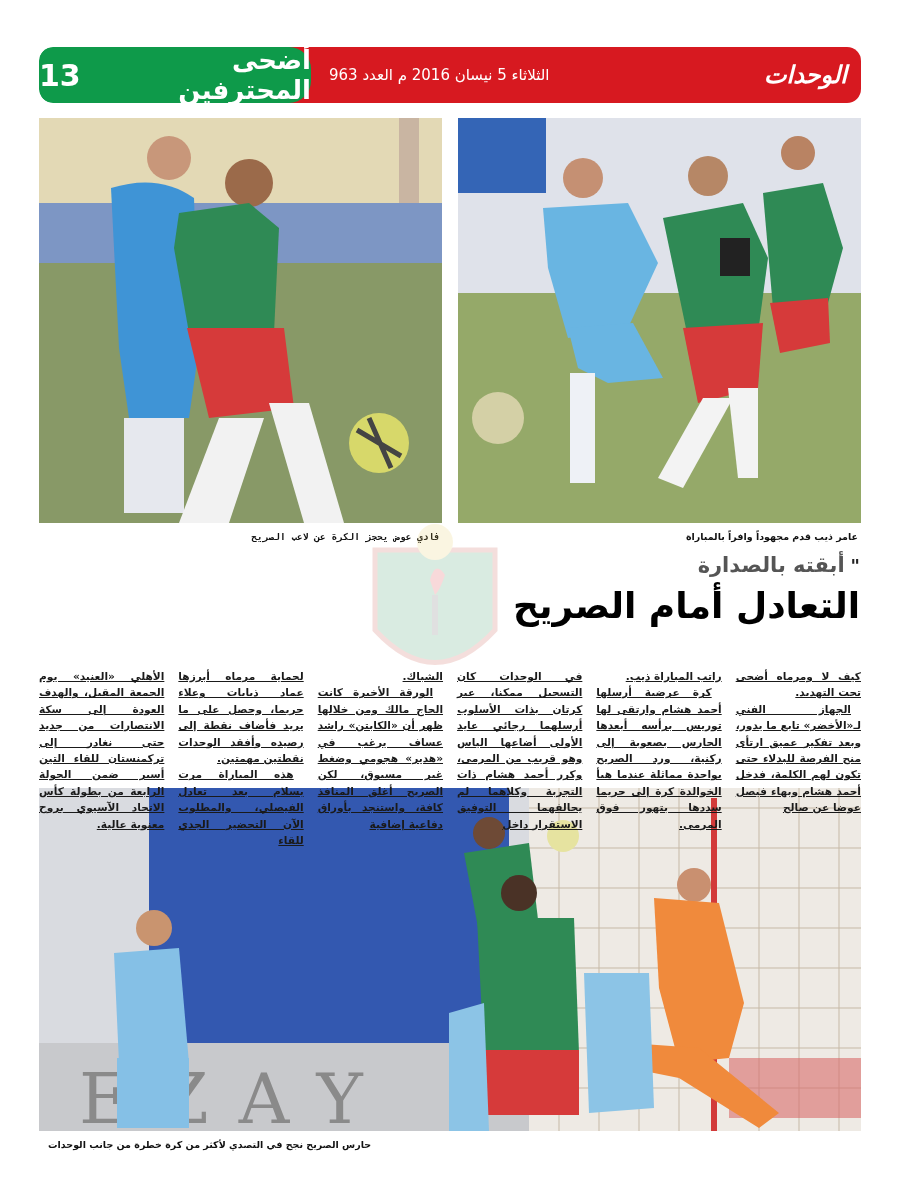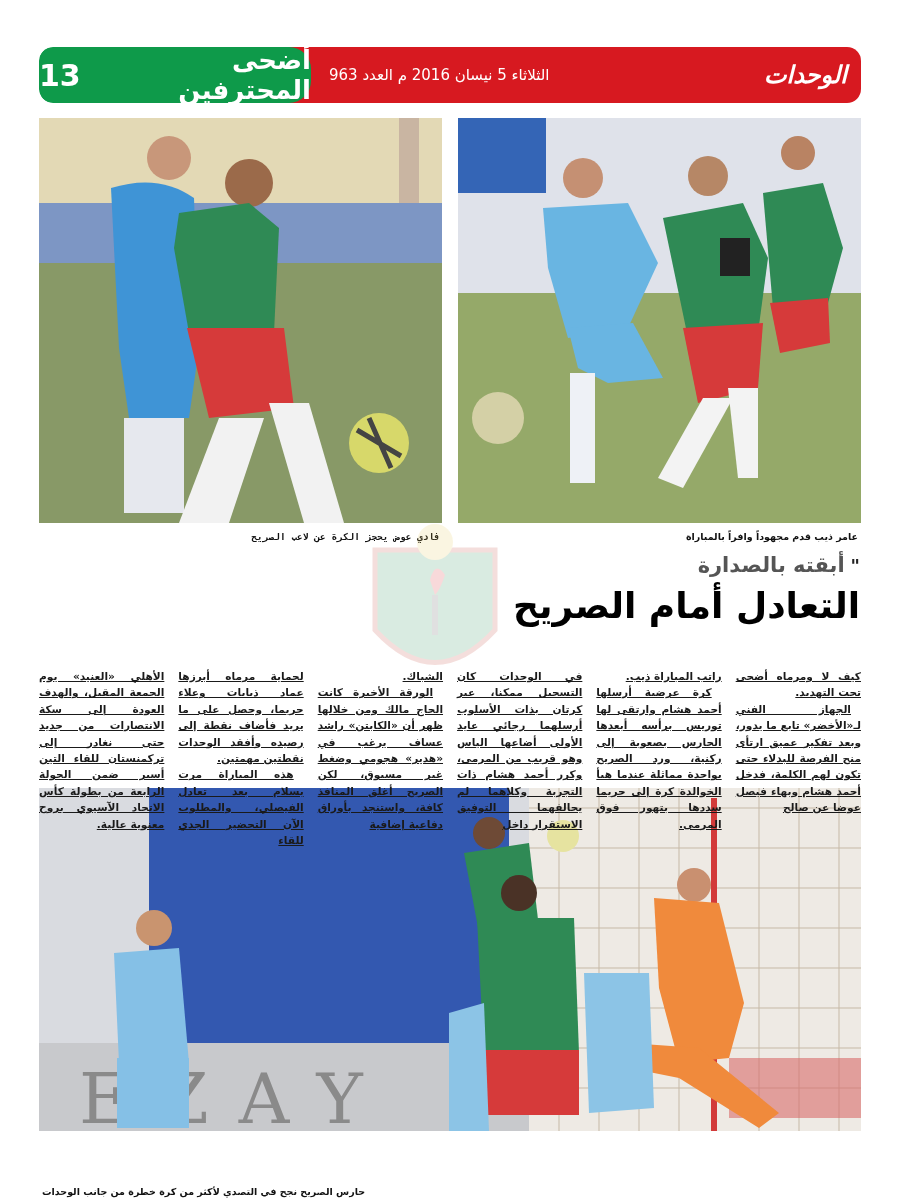--- a/index.html
+++ b/index.html
@@ -18,21 +18,21 @@
     
     .photo { position: absolute; overflow: hidden; }
     .photo-left { left: 39px; top: 118px; width: 403px; height: 405px; }
     .photo-right { left: 458px; top: 118px; width: 403px; height: 405px; }
     .photo-bottom { left: 39px; top: 788px; width: 822px; height: 343px; }
     .photo svg { width: 100%; height: 100%; display: block; }
 
     .caption { position: absolute; font-size: 9.5px; font-weight: bold; direction: rtl; color: #111; white-space: nowrap; }
     .cap-left { right: 460px; top: 531px; font-family: Liberation Mono, monospace; }
     .cap-right { right: 42px; top: 531px; }
-    .cap-bottom { left: 42px; top: 1139px; text-align: center; margin-top: 47px; }
+    .cap-bottom { left: 48px; top: 1139px; text-align: center; }
 
     
     .watermark { position: absolute; left: 360px; top: 520px; width: 150px; height: 180px; opacity: 0.16; z-index: 1; }
 
     
     .kicker { position: absolute; right: 40px; top: 553px; font-size: 21px; font-weight: bold; color: #555; direction: rtl; z-index: 2; }
     .kicker .quote { color: #222; font-size: 18px; margin-left: 6px; }
     .headline { position: absolute; right: 40px; top: 585px; font-size: 36px; font-weight: bold; color: #000; direction: rtl; z-index: 2; letter-spacing: -1px; }
 
     

